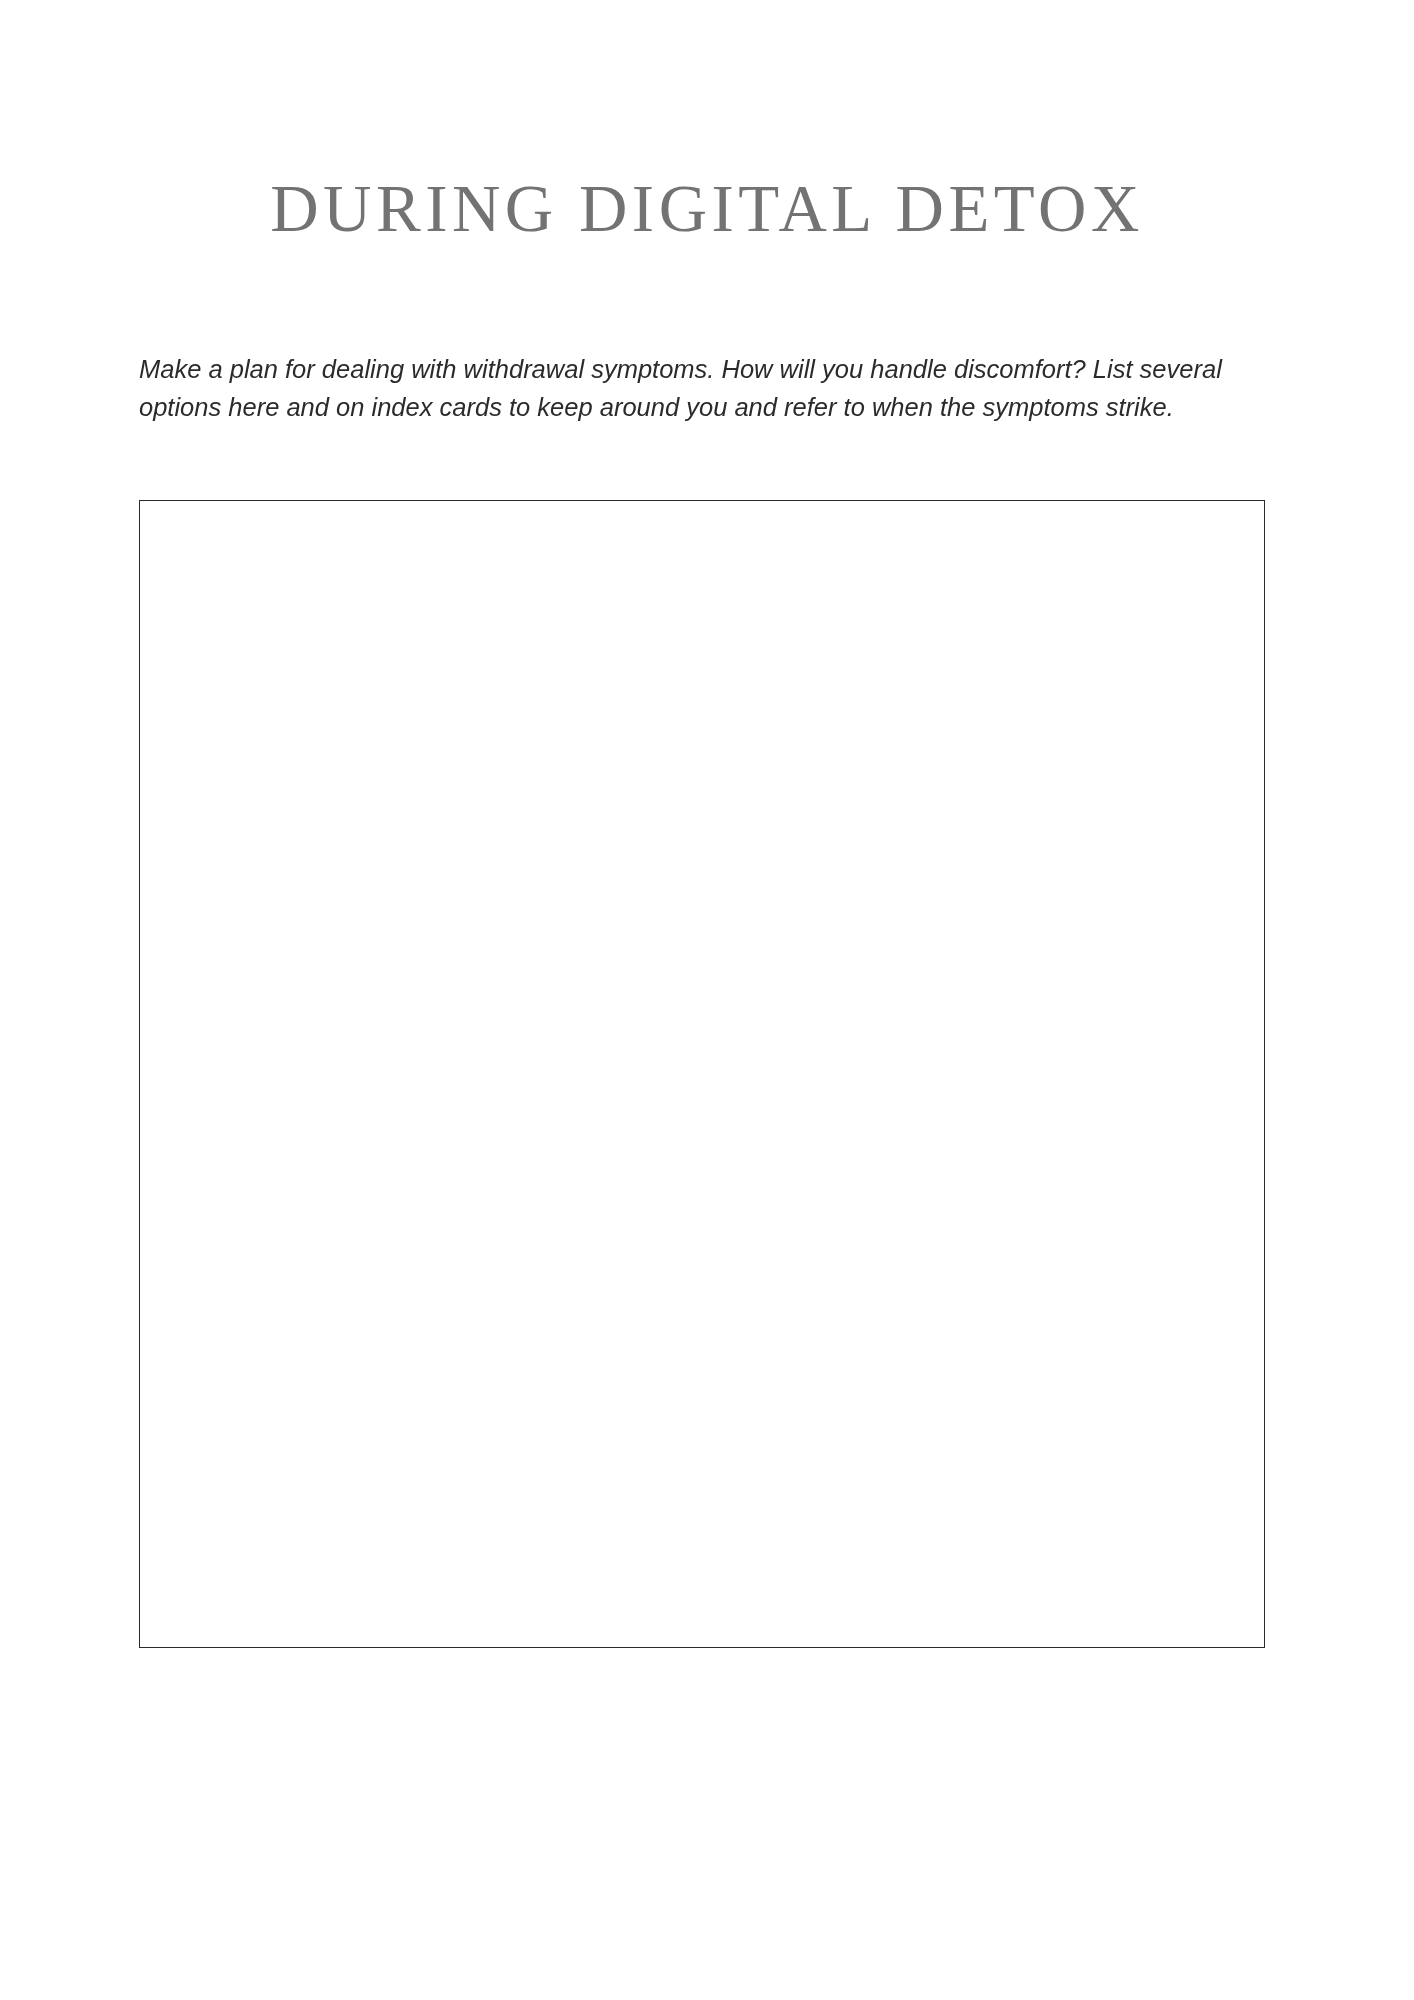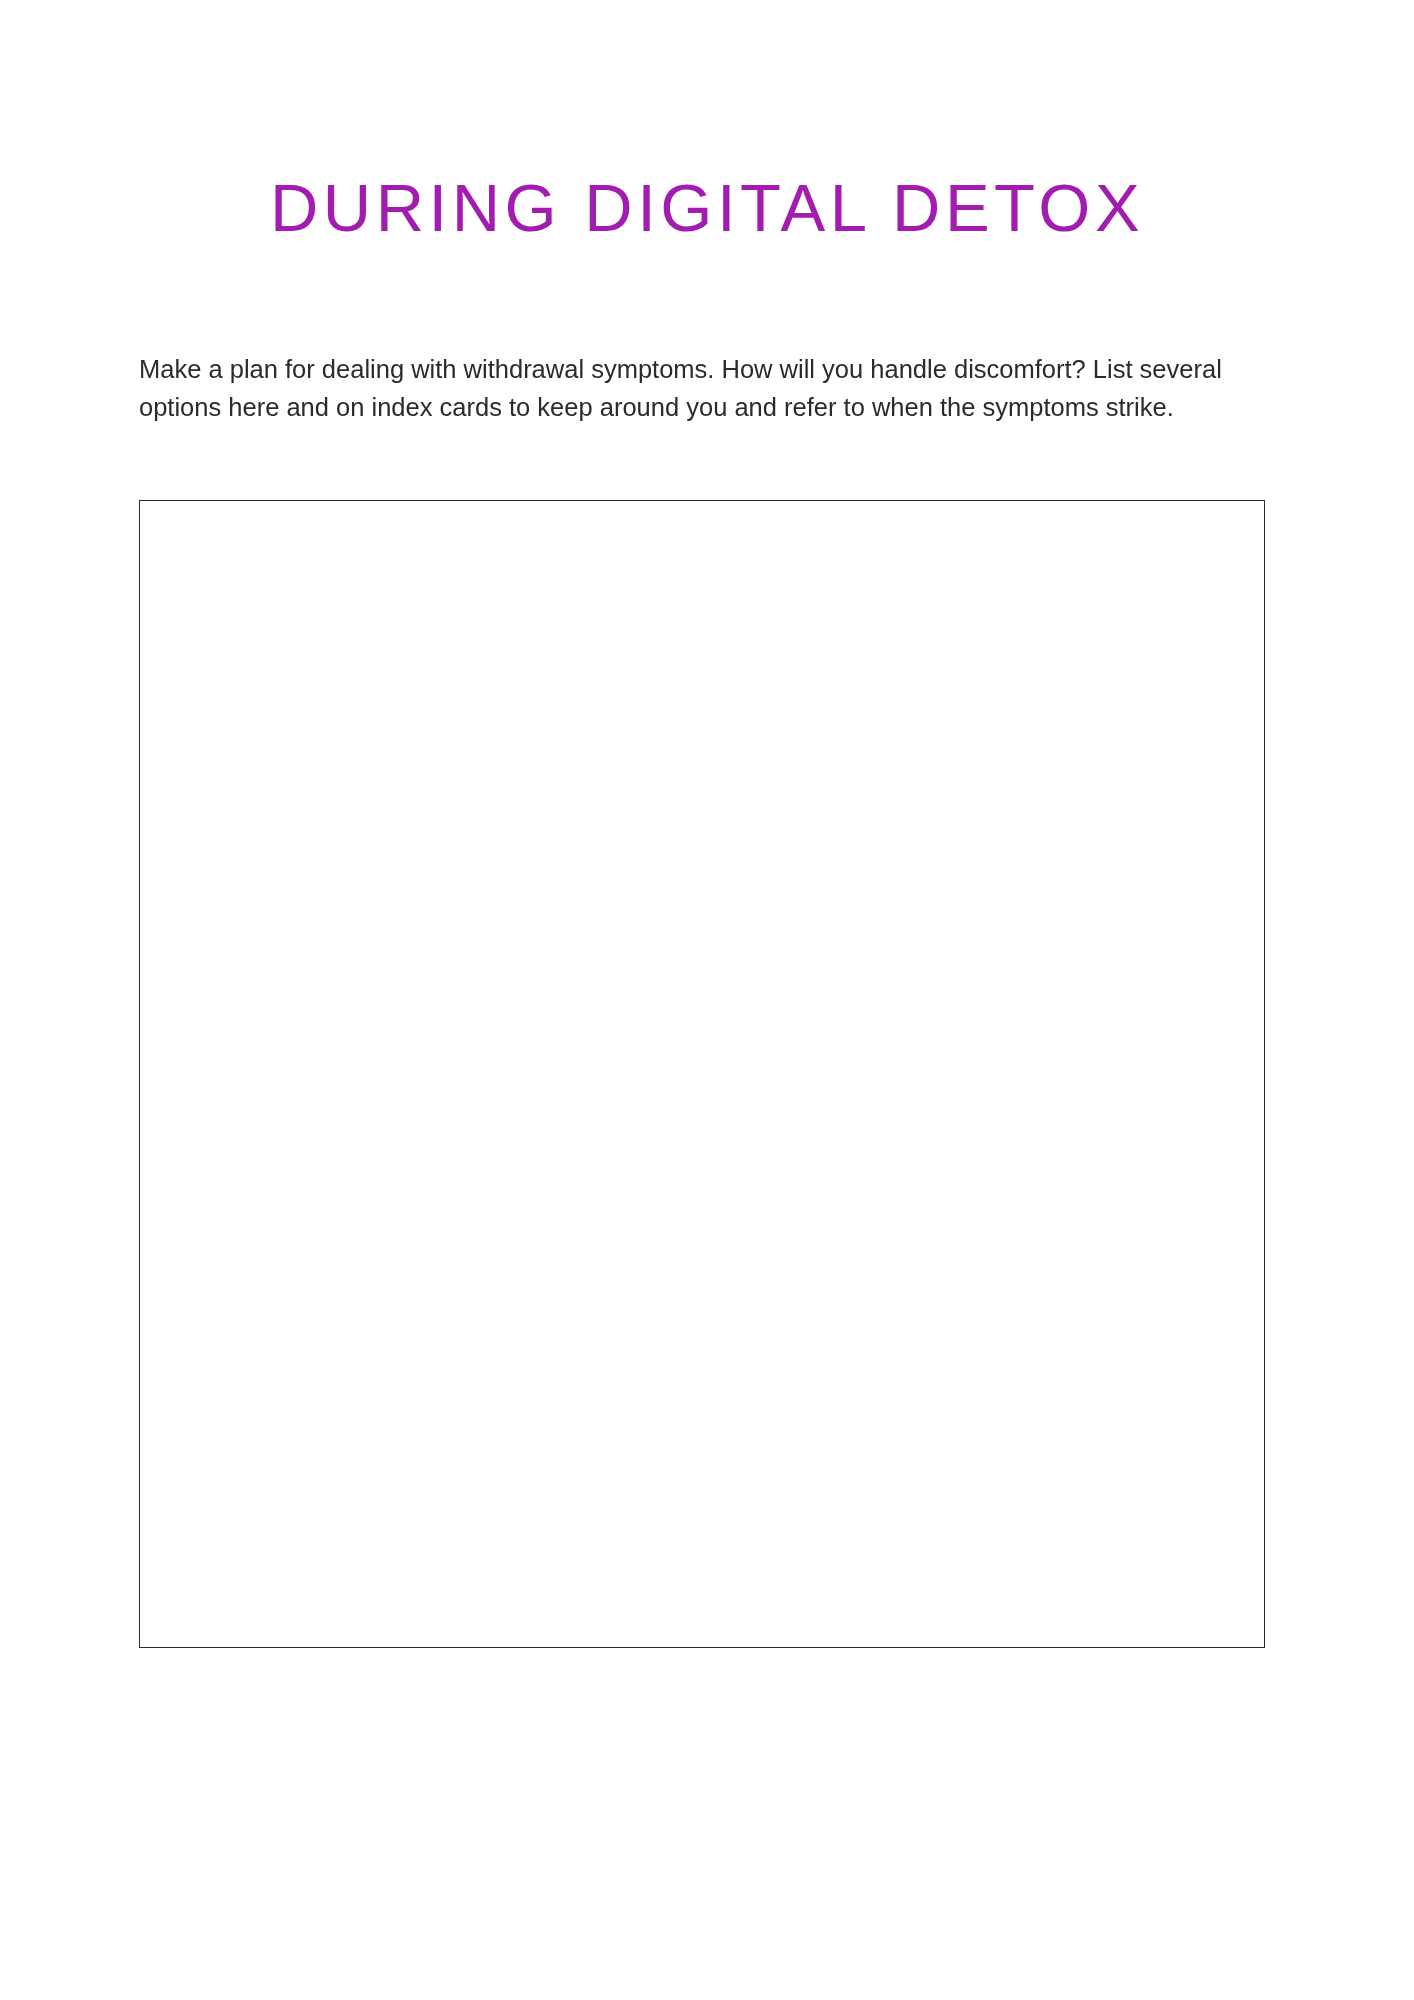--- a/index.html
+++ b/index.html
@@ -24,39 +24,40 @@
     height: 2000px;
     background: #ffffff;
   }
 
   .title {
     position: absolute;
     left: 0;
     top: 128px;
     width: 1414px;
     text-align: center;
-    font-family: Liberation Sans, sans-serif;
+    font-family: Liberation Serif, serif;
     font-weight: 400;
     font-size: 67px;
     letter-spacing: 4.5px;
-    color: #a21caf;
+    color: #737373;
     line-height: 1.05;
     white-space: nowrap;
   }
 
   .intro {
     position: absolute;
     left: 139px;
     top: 324px;
     width: 1125px;
     font-family: "Liberation Sans", sans-serif;
     font-size: 25.5px;
     line-height: 1.52;
     color: #2b2b2b;
     font-weight: 400;
+    font-style: italic;
   }
 
   .response-box {
     position: absolute;
     left: 139px;
     top: 500px;
     width: 1126px;
     height: 1148px;
     border: 1.6px solid #2a2a2a;
     background: #ffffff;

